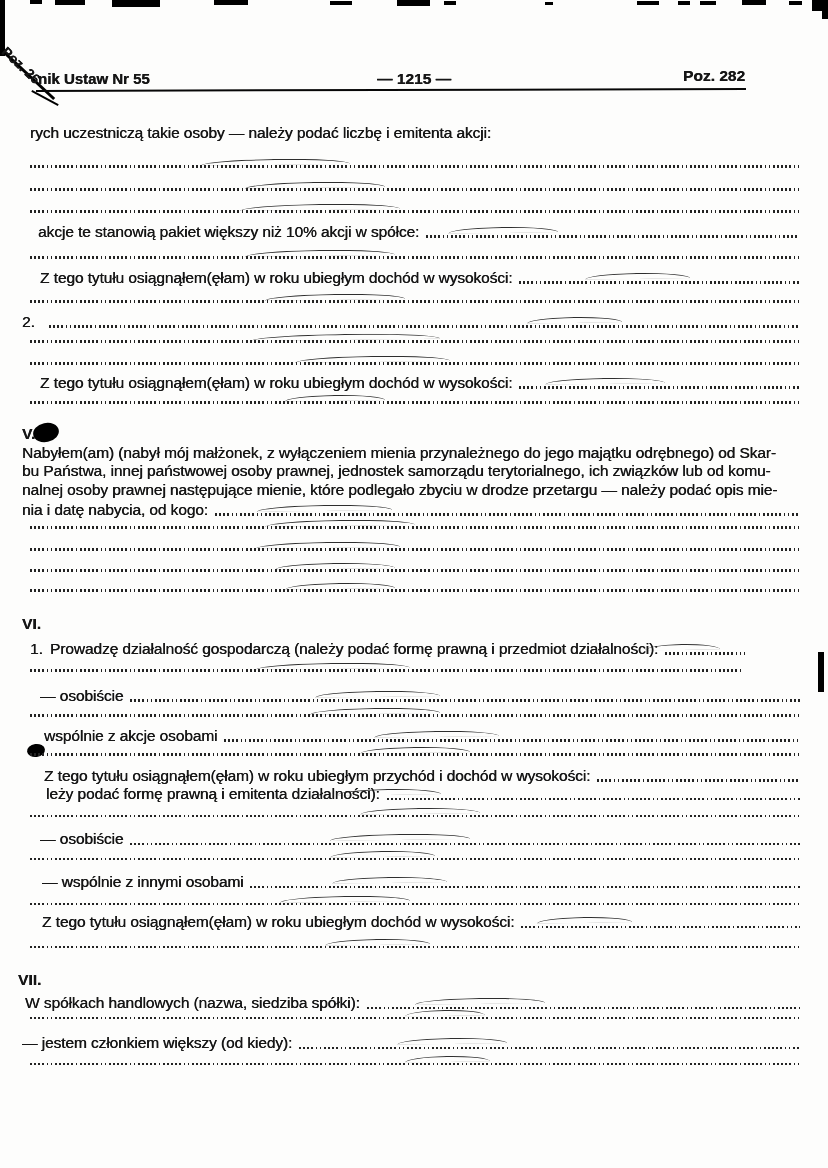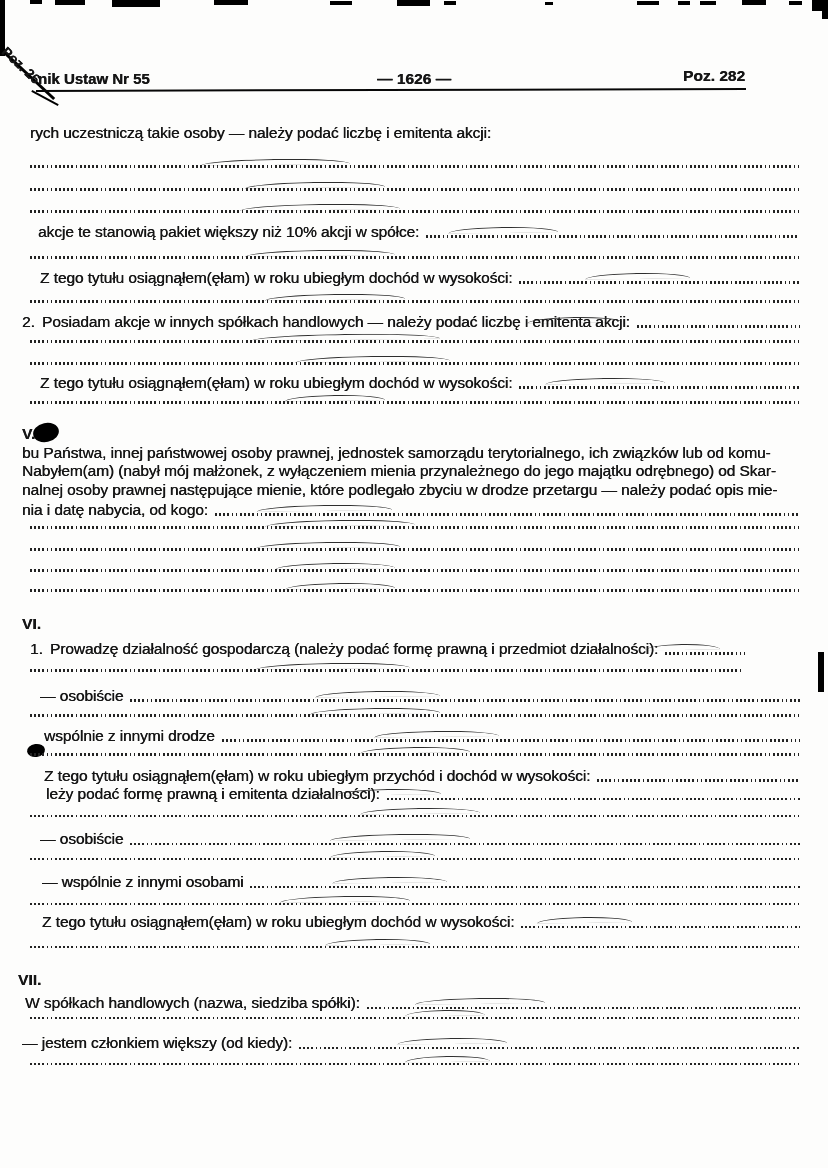--- a/index.html
+++ b/index.html
@@ -58,21 +58,21 @@
     <div class="art" style="left:812px;top:0;width:16px;height:11px;"></div>
     <div class="art" style="left:822px;top:0;width:6px;height:19px;"></div>
     <div class="art" style="left:818px;top:652px;width:6px;height:40px;"></div>
   </div>
 
   <div class="corner-line"></div>
   <div class="corner-line2"></div>
   <span class="corner-label">Poz. 26</span>
 
   <span class="hdr-left">nik Ustaw Nr 55</span>
-  <span class="hdr-center">— 1626 —</span>
+  <span class="hdr-center">— 1215 —</span>
   <span class="hdr-right">Poz. 282</span>
   <div class="rule"></div>
 
   <div class="blob" style="left:33px;top:423px;width:26px;height:19px;transform:rotate(-12deg);"></div>
   <div class="blob" style="left:27px;top:744px;width:18px;height:13px;transform:rotate(-8deg);"></div>
 
   <div class="content">
 
     <div class="tline">rych uczestniczą takie osoby — należy podać liczbę i emitenta akcji:</div>
     <div class="dot" style="height:25px;">
@@ -98,21 +98,20 @@
       <span class="lbl">Z tego tytułu osiągnąłem(ęłam) w roku ubiegłym dochód w wysokości:</span>
         <span class="leader"></span>
       <i class="pen" style="left:545px;width:105px;"></i>
     </div>
     <div class="dot" style="height:17px;">
         <i class="pen" style="left:235px;width:140px;"></i>
       </div>
 
     <div class="row" style="height:27px;margin-left:-8px;">
       <span class="num">2.</span>
-      <span class="lbl">Posiadam akcje w innych spółkach handlowych — należy podać liczbę i emitenta akcji:</span>
         <span class="leader"></span>
       <i class="pen" style="left:505px;width:95px;"></i>
     </div>
     <div class="dot" style="height:13px;">
         <i class="pen" style="left:220px;width:190px;"></i>
       </div>
     <div class="dot" style="height:22px;">
         <i class="pen" style="left:265px;width:155px;"></i>
       </div>
 
@@ -121,22 +120,22 @@
         <span class="leader"></span>
       <i class="pen" style="left:505px;width:120px;"></i>
     </div>
     <div class="dot" style="height:13px;">
         <i class="pen" style="left:255px;width:100px;"></i>
       </div>
 
     <div class="hd" style="margin-top:20px;height:20px;">
         <span>V.</span>
       </div>
+    <div class="tline" style="margin-left:-8px;">Nabyłem(am) (nabył mój małżonek, z wyłączeniem mienia przynależnego do jego majątku odrębnego) od Skar-</div>
     <div class="tline" style="margin-left:-8px;">bu Państwa, innej państwowej osoby prawnej, jednostek samorządu terytorialnego, ich związków lub od komu-</div>
-    <div class="tline" style="margin-left:-8px;">Nabyłem(am) (nabył mój małżonek, z wyłączeniem mienia przynależnego do jego majątku odrębnego) od Skar-</div>
     <div class="tline" style="margin-left:-8px;">nalnej osoby prawnej następujące mienie, które podlegało zbyciu w drodze przetargu — należy podać opis mie-</div>
     <div class="row" style="height:18.5px;margin-left:-8px;justify-content:flex-end;">
       <span class="lbl">nia i datę nabycia, od kogo:</span>
         <span class="leader"></span>
       <i class="pen" style="left:235px;width:135px;"></i>
     </div>
     <div class="dot" style="height:11px;">
         <i class="pen" style="left:235px;width:150px;"></i>
       </div>
     <div class="dot" style="height:22px;">
@@ -165,21 +164,21 @@
     <div class="row" style="height:32px;margin-left:10px;">
       <span class="lbl">— osobiście</span>
         <span class="leader"></span>
       <i class="pen" style="left:275px;width:125px;"></i>
     </div>
     <div class="dot" style="height:13px;">
         <i class="pen" style="left:280px;width:130px;"></i>
       </div>
 
     <div class="row" style="height:27px;margin-left:14px;">
-      <span class="lbl">wspólnie z innymi drodze</span>
+      <span class="lbl">wspólnie z akcje osobami</span>
         <span class="leader"></span>
       <i class="pen" style="left:330px;width:125px;"></i>
     </div>
     <div class="dot" style="height:12px;">
         <i class="pen" style="left:330px;width:110px;"></i>
       </div>
 
     <div class="row" style="height:28px;margin-left:14px;">
       <span class="lbl">Z tego tytułu osiągnąłem(ęłam) w roku ubiegłym przychód i dochód w wysokości:</span>
         <span class="leader"></span>

